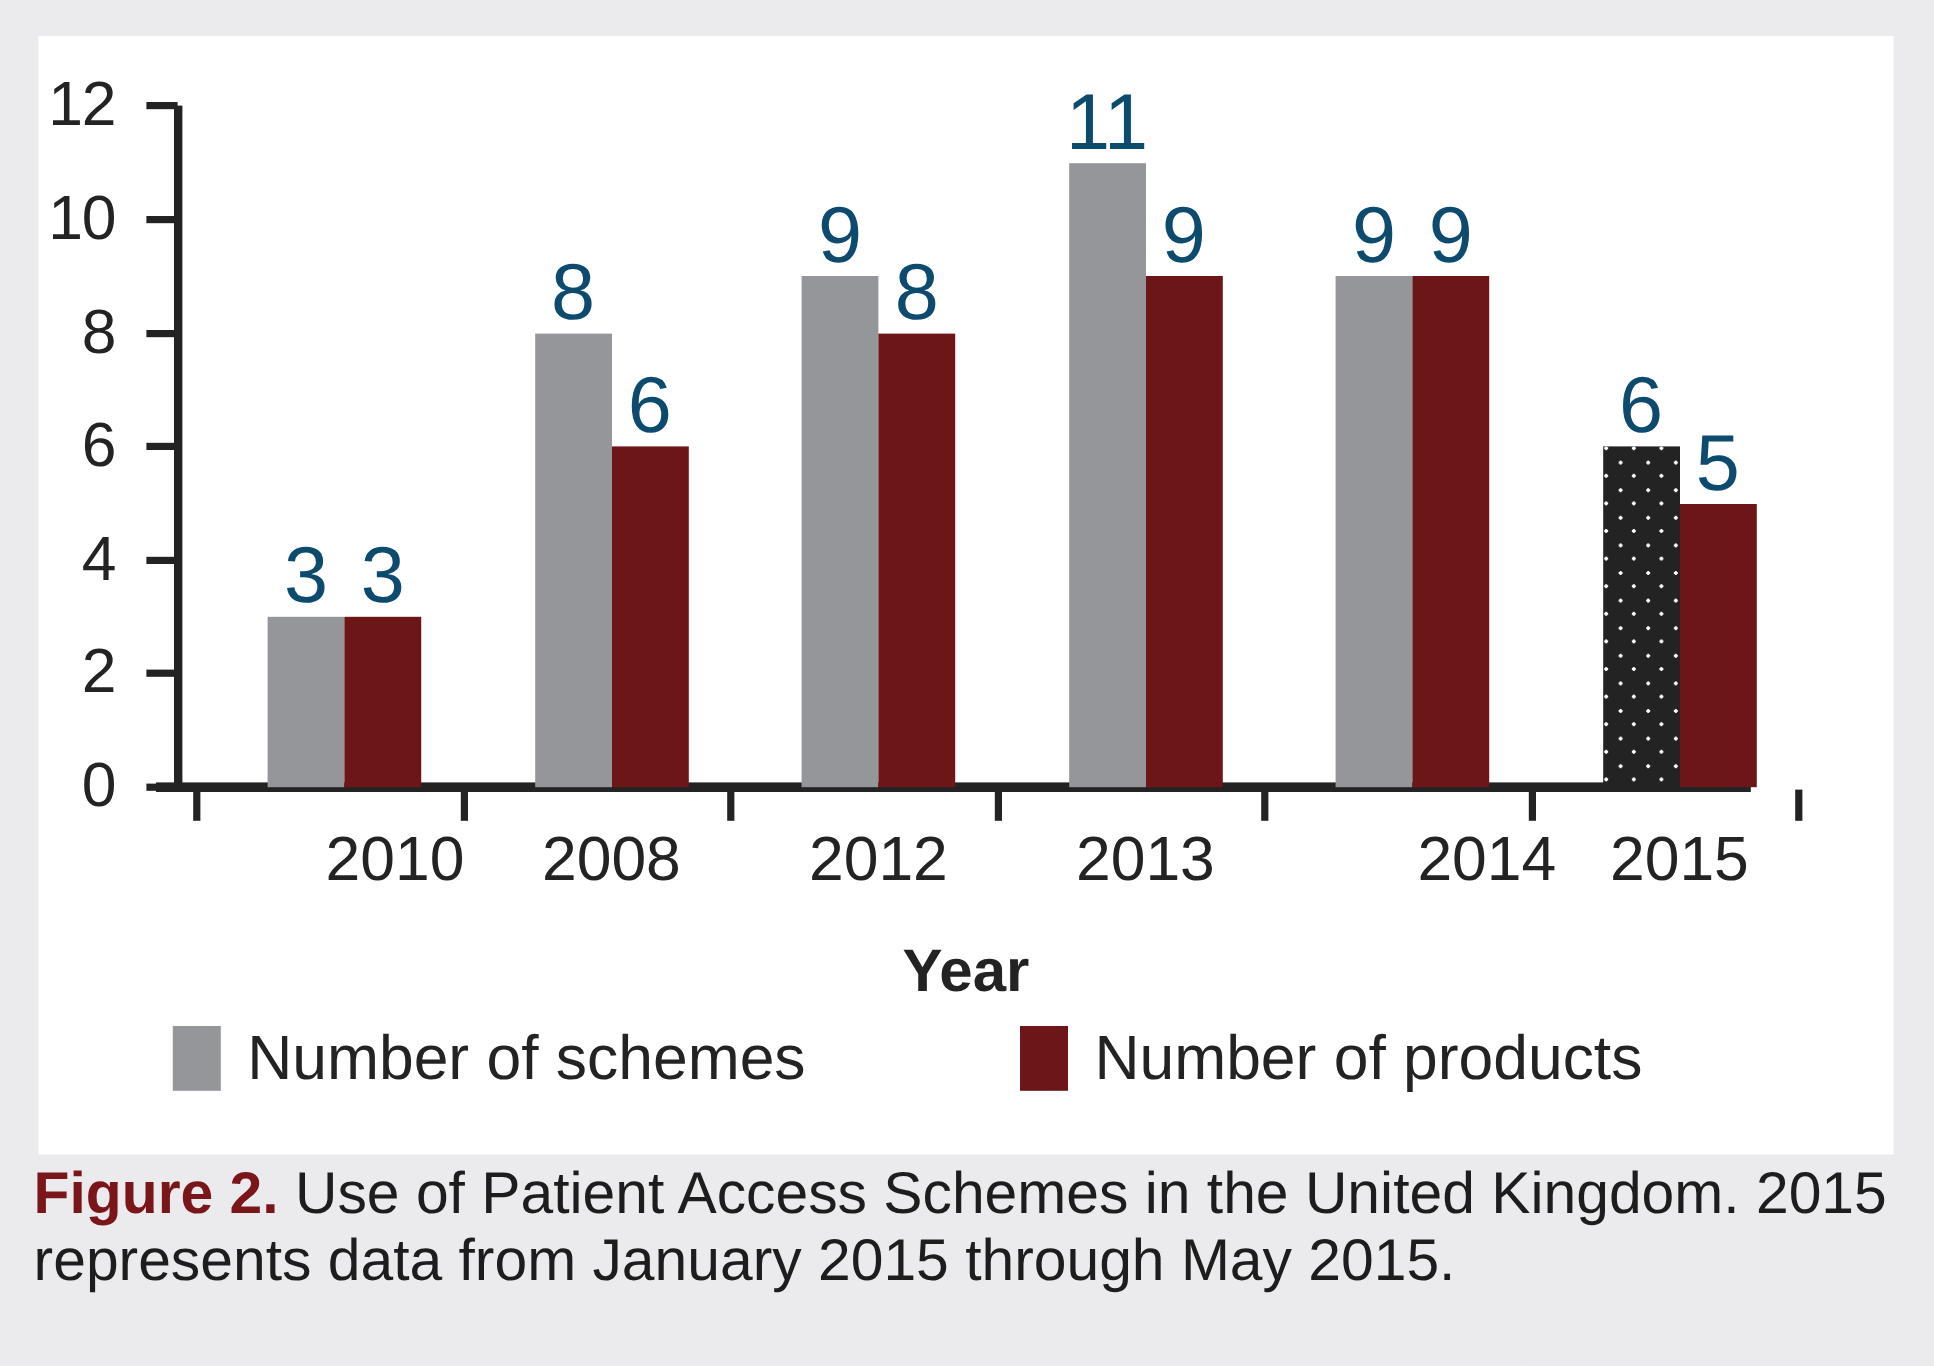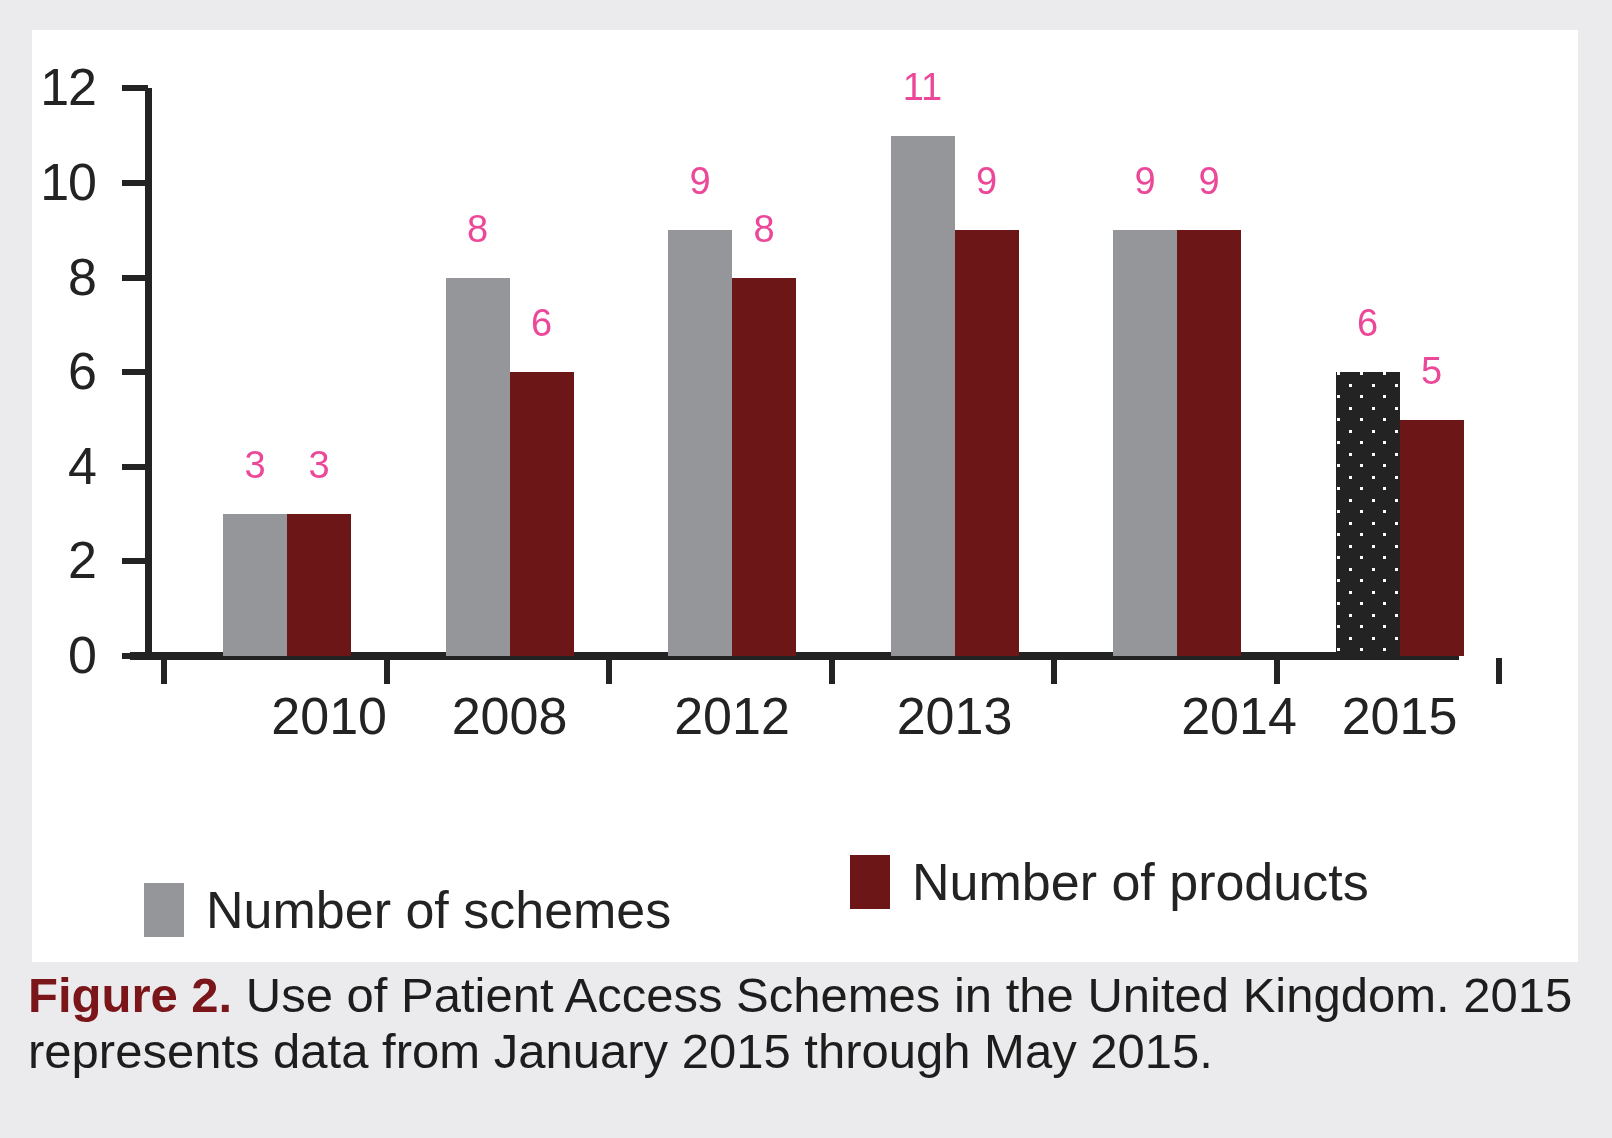--- a/index.html
+++ b/index.html
@@ -105,22 +105,22 @@
     background-image:
       radial-gradient(#ffffff 1.6px, transparent 1.7px),
       radial-gradient(#ffffff 1.6px, transparent 1.7px);
     background-size: 23px 23px, 23px 23px;
     background-position: 3px 2px, 14px 13px;
   }
   .bar-value {
     position: absolute;
     width: 120px;
     text-align: center;
-    font-size: 38px;
-    color: #ec4899;
+    font-size: 66px;
+    color: #0c4a6e;
     line-height: 1;
   }
 
   
   #x-axis-title {
     position: absolute;
     left: 0;
     top: 750px;
     width: 1546px;
     text-align: center;
@@ -235,23 +235,24 @@
       <div id="xlabels-layer">
           <div class="xtick-label" style="left: 155px; text-align: right;">2010</div>
           <div class="xtick-label" style="left: 377.5px;">2008</div>
           <div class="xtick-label" style="left: 600px;">2012</div>
           <div class="xtick-label" style="left: 822.5px;">2013</div>
           <div class="xtick-label" style="left: 1107px;">2014</div>
           <div class="xtick-label" style="left: 1267.5px;">2015</div>
         </div>
     </div>
 
+    <div id="x-axis-title">Year</div>
 
     <div id="legend">
-        <div class="legend-item" style="left: 112px; top: 0px; margin-top: 28px;">
+        <div class="legend-item" style="left: 112px; top: 0px;">
           <span class="legend-swatch" style="background: rgb(148, 150, 153);"></span>
           <span class="legend-label">Number of schemes</span>
         </div>
         <div class="legend-item" style="left: 818px; top: 0px; align-items: center;">
           <span class="legend-swatch" style="background: rgb(109, 22, 24);"></span>
           <span class="legend-label">Number of products</span>
         </div>
       </div>
 
   </div>

